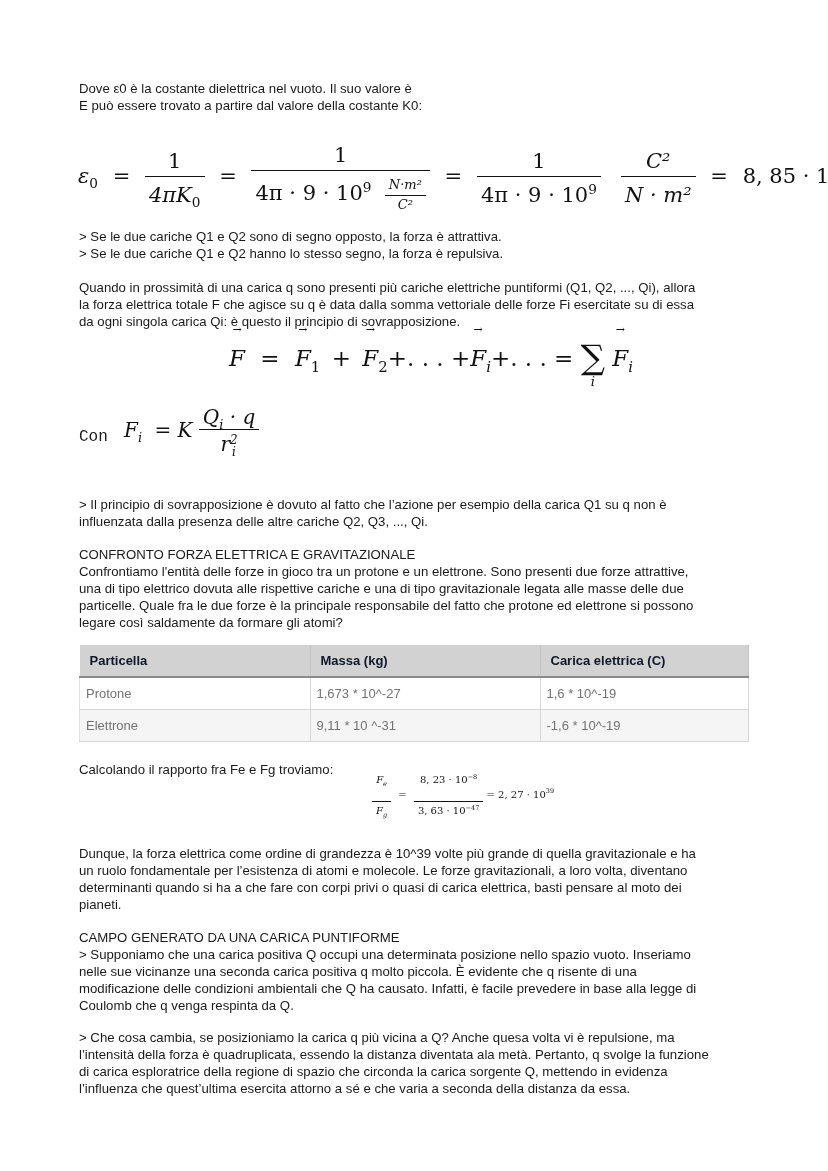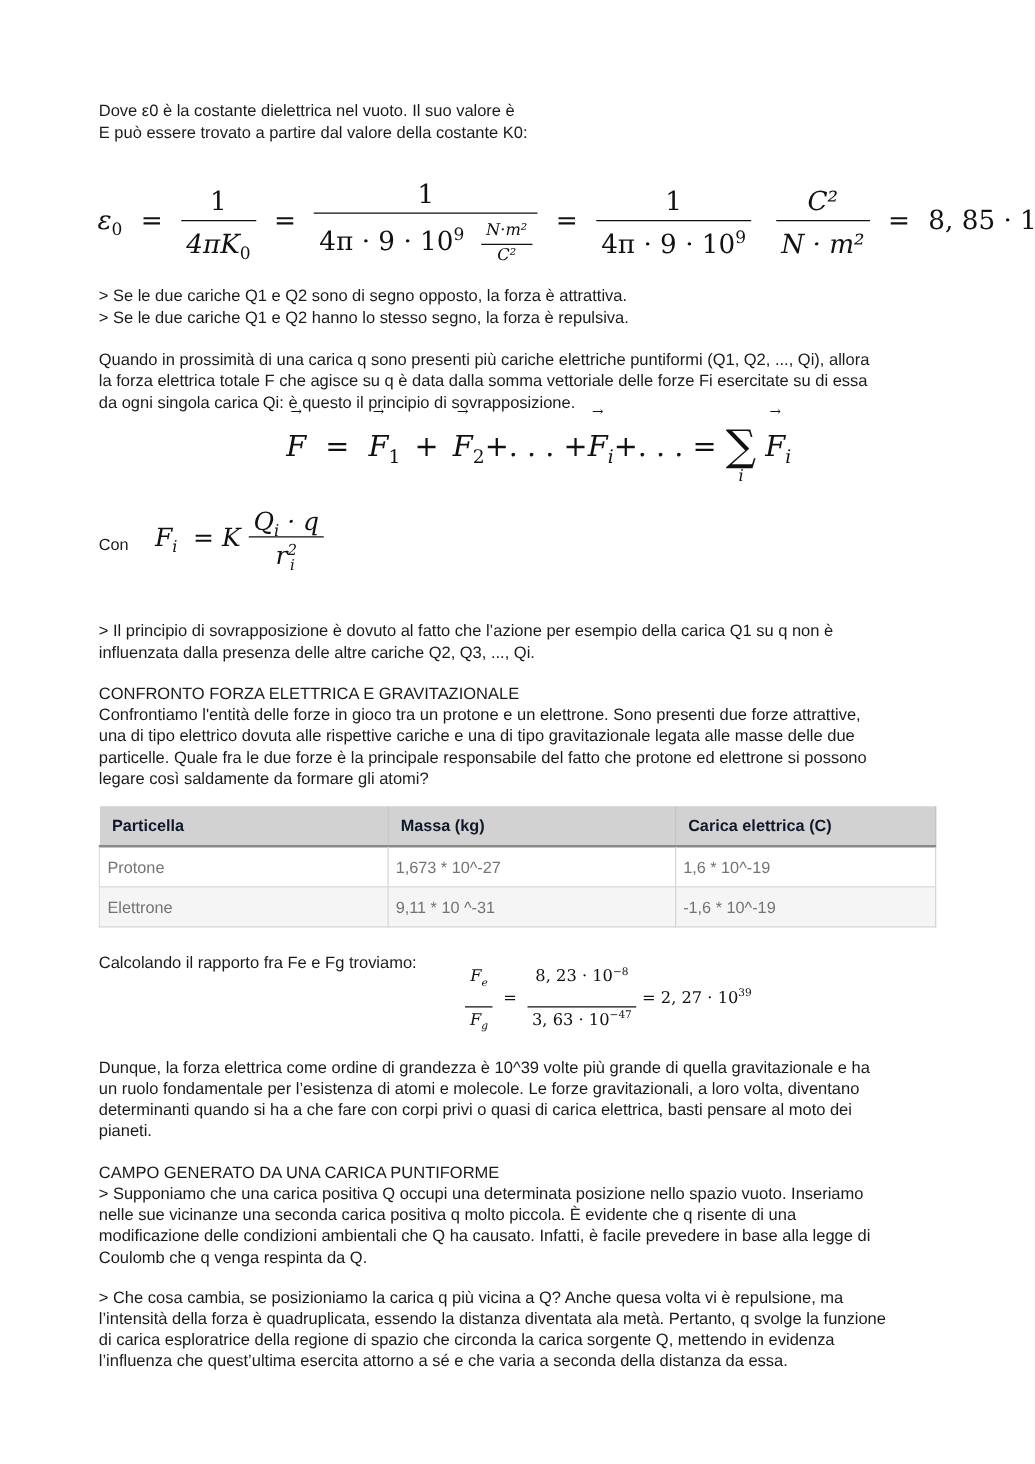--- a/index.html
+++ b/index.html
@@ -22,24 +22,24 @@
 
   
   #eq-sum { left: 229px; top: 345px; font-size: 23px; }
   .vec { position: relative; display: inline-block; }
   .vec::before { content: "→"; position: absolute; left: 50%; top: -22px; font-size: 11px; transform: translateX(-50%); font-style: normal; }
   .sigma { display: inline-block; vertical-align: top; text-align: center; position: relative; top: -6px; }
   .sigma .s { font-size: 34px; display: block; line-height: 36px; }
   .sigma .sub-i { font-size: 13px; display: block; font-style: italic; line-height: 14px; }
 
   #eq-fi { left: 124px; top: 405px; font-size: 20px; }
-  #con-label { position: absolute; left: 79px; top: 428px; font-family: Liberation Sans, sans-serif; font-size: 13px; }
+  #con-label { position: absolute; left: 79px; top: 428px; font-family: Liberation Mono, monospace; font-size: 16px; }
 
   
-  #eq-ratio { left: 372px; top: 774px; font-size: 13px; }
+  #eq-ratio { left: 372px; top: 774px; font-size: 10px; }
   #eq-ratio .frac > .den { padding-top: 3px; margin-top: 16px; }
 
   
   #particle-table { position: absolute; left: 79px; top: 645px; width: 670px; border-collapse: collapse; font-family: "Liberation Sans", sans-serif; font-size: 13px; }
   #particle-table th { background: #d2d2d2; text-align: left; font-weight: bold; height: 31px; padding: 0 10px; border-bottom: 2px solid #8a8a8a; border-right: 1px solid #c4c4c4; color: #0f172a; }
   #particle-table th:first-child { padding-left: 10px; }
   #particle-table td { height: 31px; padding: 0 6px; border-bottom: 1px solid #d6d6d6; border-right: 1px solid #d6d6d6; color: #737373; }
   #particle-table td:first-child { border-left: 1px solid #e0e0e0; }
   #particle-table tr.alt td { background: #f5f5f5; }
   #particle-table th:nth-child(1), #particle-table td:nth-child(1) { width: 210px; }

